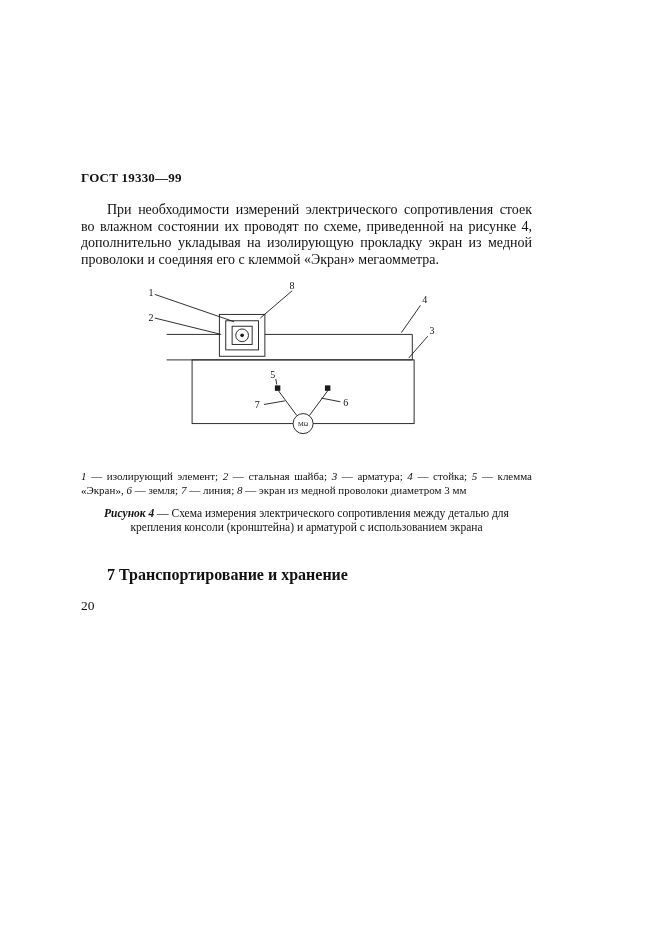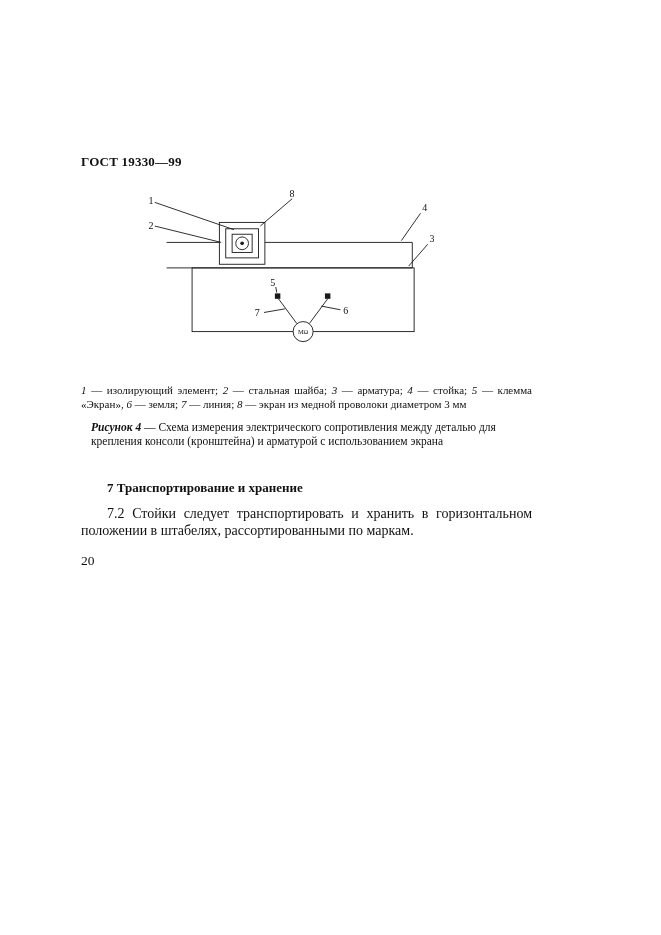--- a/index.html
+++ b/index.html
@@ -7,57 +7,58 @@
     position:relative;
     width:661px;height:935px;
     background:#ffffff;
     margin:0 auto;
     font-family:"Liberation Serif","DejaVu Serif",serif;
     color:#111;
     overflow:hidden;
   }
   .content{
     position:absolute;
-    left:81px;top:154px;
+    left:81px;top:170px;
     width:451px;
   }
   .doc-header{
     font-weight:bold;
     font-size:13px;
     margin:0 0 16px 0;
     letter-spacing:.2px;
   }
   .para{
     margin:0;
     font-size:14px;
     line-height:16.5px;
     text-align:justify;
     text-indent:26px;
   }
   .figure-block{
     margin:10px 0 4px 0;
     padding-left:58px;
   }
   .legend{
-    margin:12px 0 0 0;
+    margin:6px 0 0 0;
     font-size:11px;
     line-height:13.5px;
     text-align:justify;
   }
   .legend i{font-style:italic;}
   .caption{
     margin:9px 10px 0 10px;
     font-size:11.5px;
     line-height:14px;
+    text-align:center;
   }
   .caption .cap-label{font-weight:bold;font-style:italic;}
   .spacer-14{height:14px;}
   .section-heading{
     margin:18px 0 10px 0;
-    font-size:13px;
+    font-size:16px;
     font-weight:bold;
     text-indent:26px;
   }
   .page-number{
     margin:14px 0 10px 0;
     font-size:13.5px;
   }
   svg text{
     font-family:"Liberation Serif","DejaVu Serif",serif;
     font-size:11px;
@@ -71,20 +72,21 @@
   }
 </style>
 </head>
 <body>
 
 <div class="page">
   <div class="content">
 
     <p class="doc-header">ГОСТ 19330—99</p>
 
+    <p class="para">При необходимости измерений электрического сопротивления стоек во влажном состоянии их проводят по схеме, приведенной на рисунке 4, дополнительно укладывая на изолирующую прокладку экран из медной проволоки и соединяя его с клеммой «Экран» мегаомметра.</p>
 
     <div class="figure-block">
       <svg width="310" height="182" viewBox="0 0 340 200">
 
         <line x1="30" y1="62" x2="300" y2="62"></line>
         <line x1="30" y1="90" x2="300" y2="90"></line>
         <line x1="300" y1="62" x2="300" y2="90"></line>
 
         <rect class="frame" x="58" y="90" width="244" height="70"></rect>
 
@@ -124,18 +126,17 @@
 
     <p class="legend"><i>1</i><span> — изолирующий элемент; </span><i>2</i><span> — стальная шайба; </span><i>3</i><span> — арматура; </span><i>4</i><span> — стойка; </span><i>5</i><span> — клемма «Экран», </span><i>6</i><span> — земля; </span><i>7</i><span> — линия; </span><i>8</i><span> — экран из медной проволоки диаметром 3 мм</span></p>
 
     <p class="caption"><span class="cap-label">Рисунок 4</span><span> — Схема измерения электрического сопротивления между деталью для крепления консоли (кронштейна) и арматурой с использованием экрана</span></p>
 
     <div class="spacer-14"></div>
 
 
     <p class="section-heading">7 Транспортирование и хранение</p>
 
-    <p class="para">7.2 Стойки следует транспортировать и хранить в горизонтальном положении в штабелях, рассортированными по маркам.</p>
 
     <p class="page-number">20</p>
 
   </div>
 </div>
 
 </body></html>

